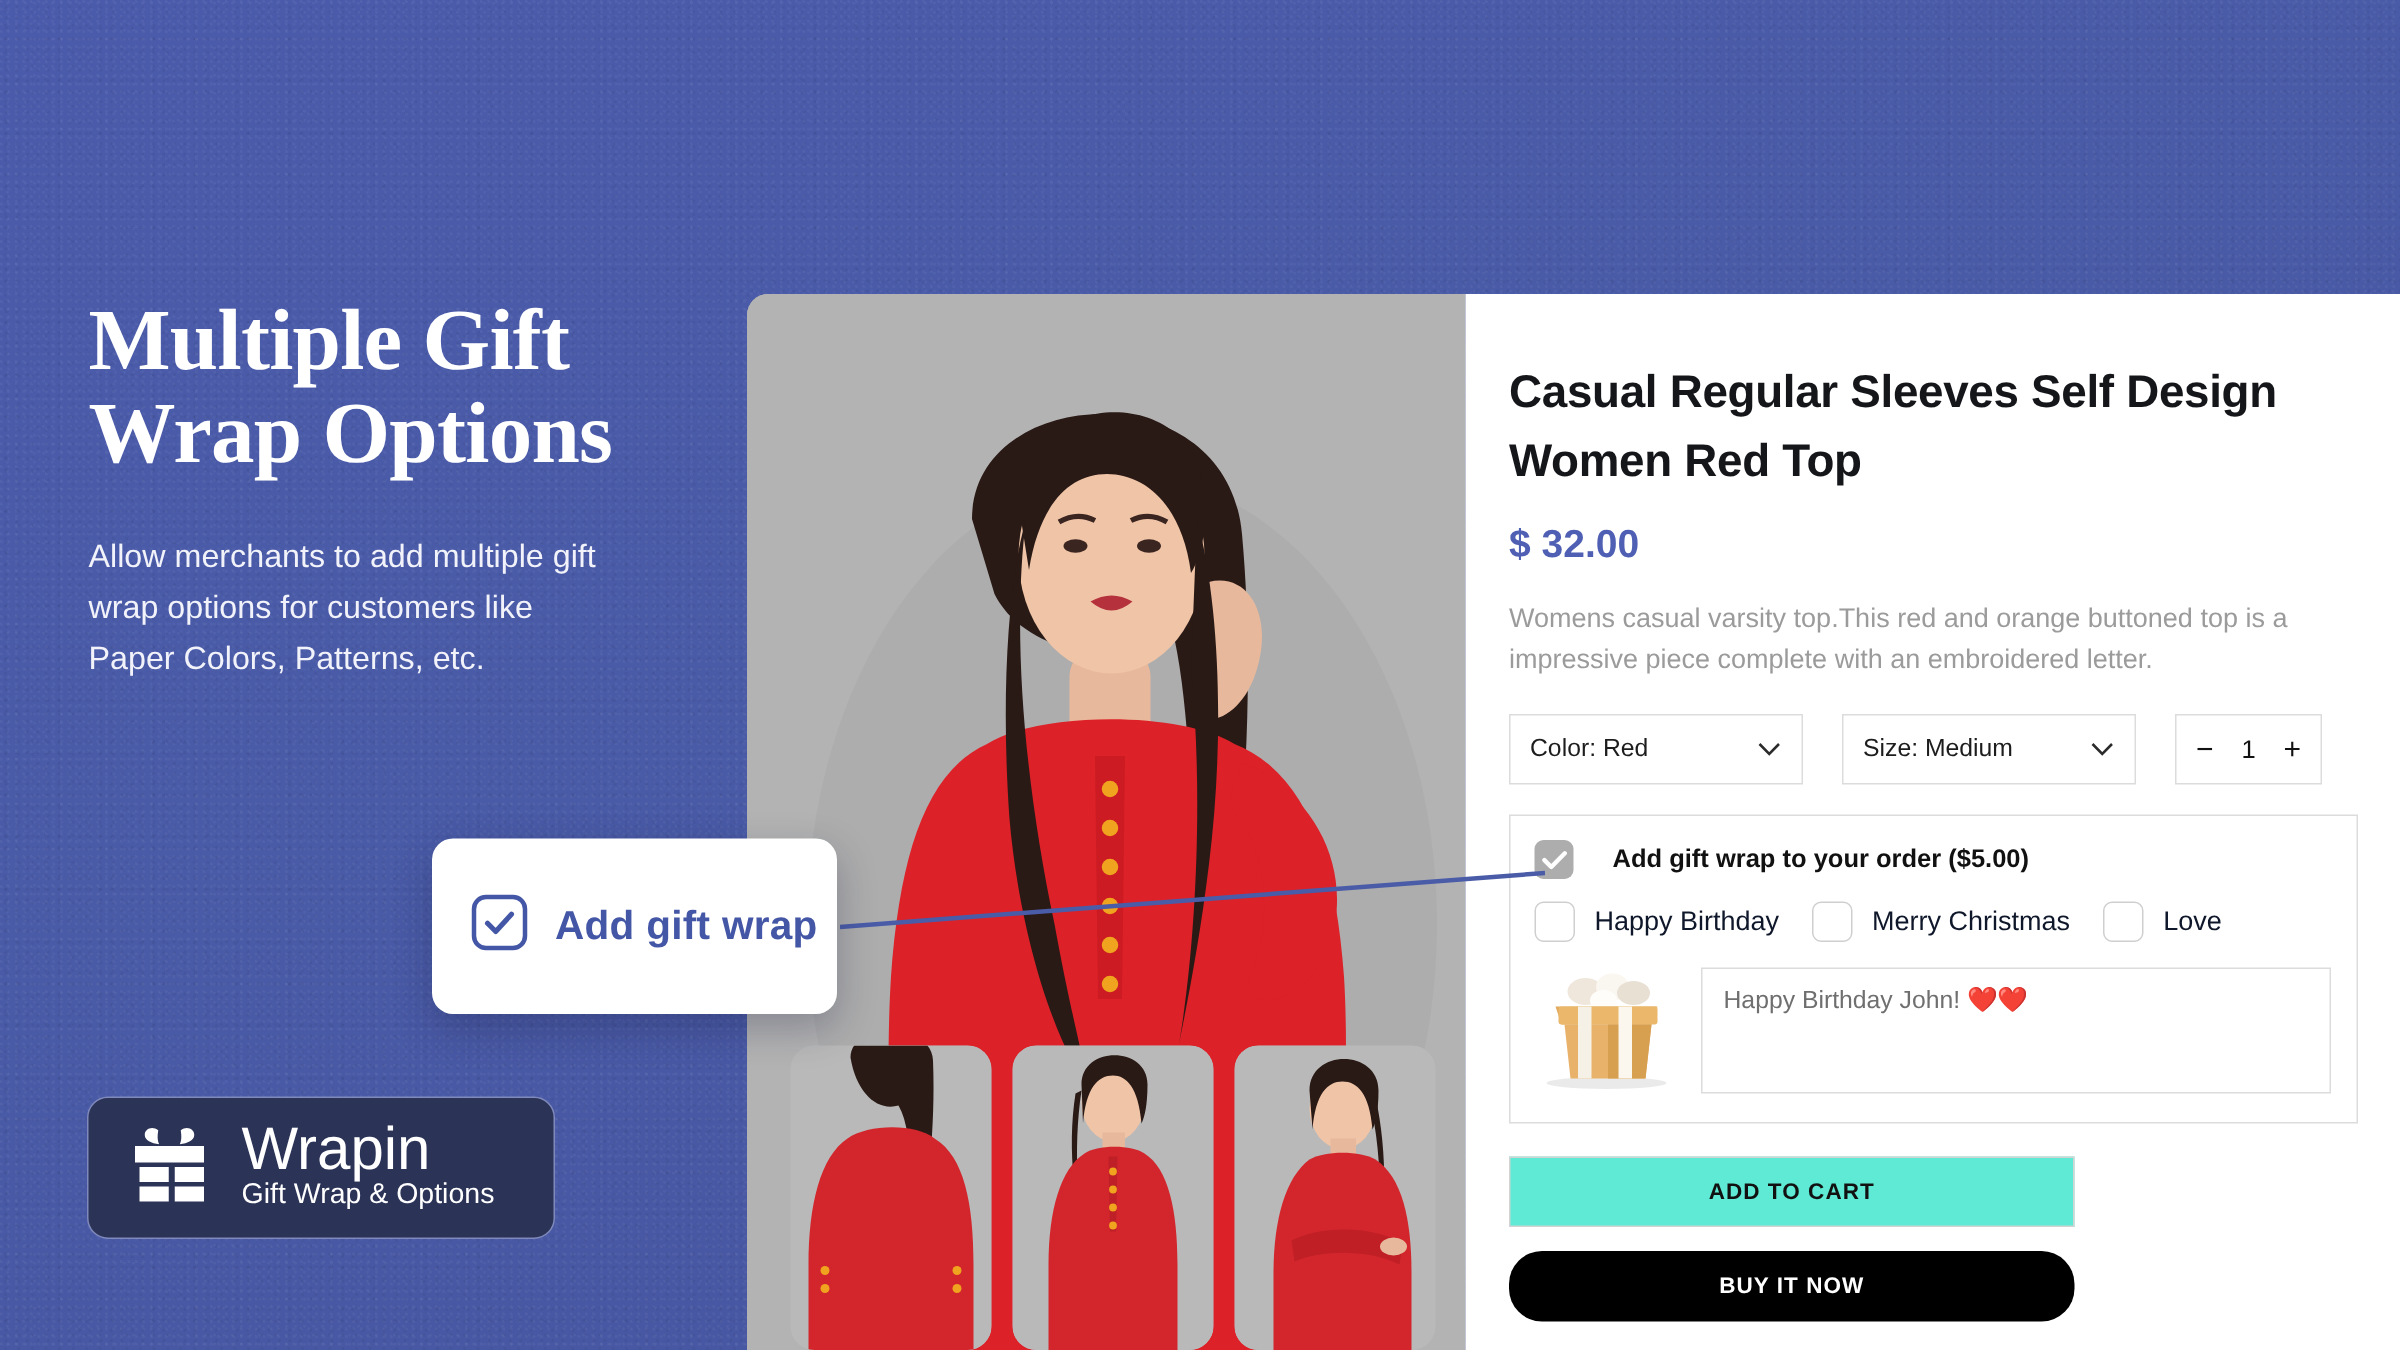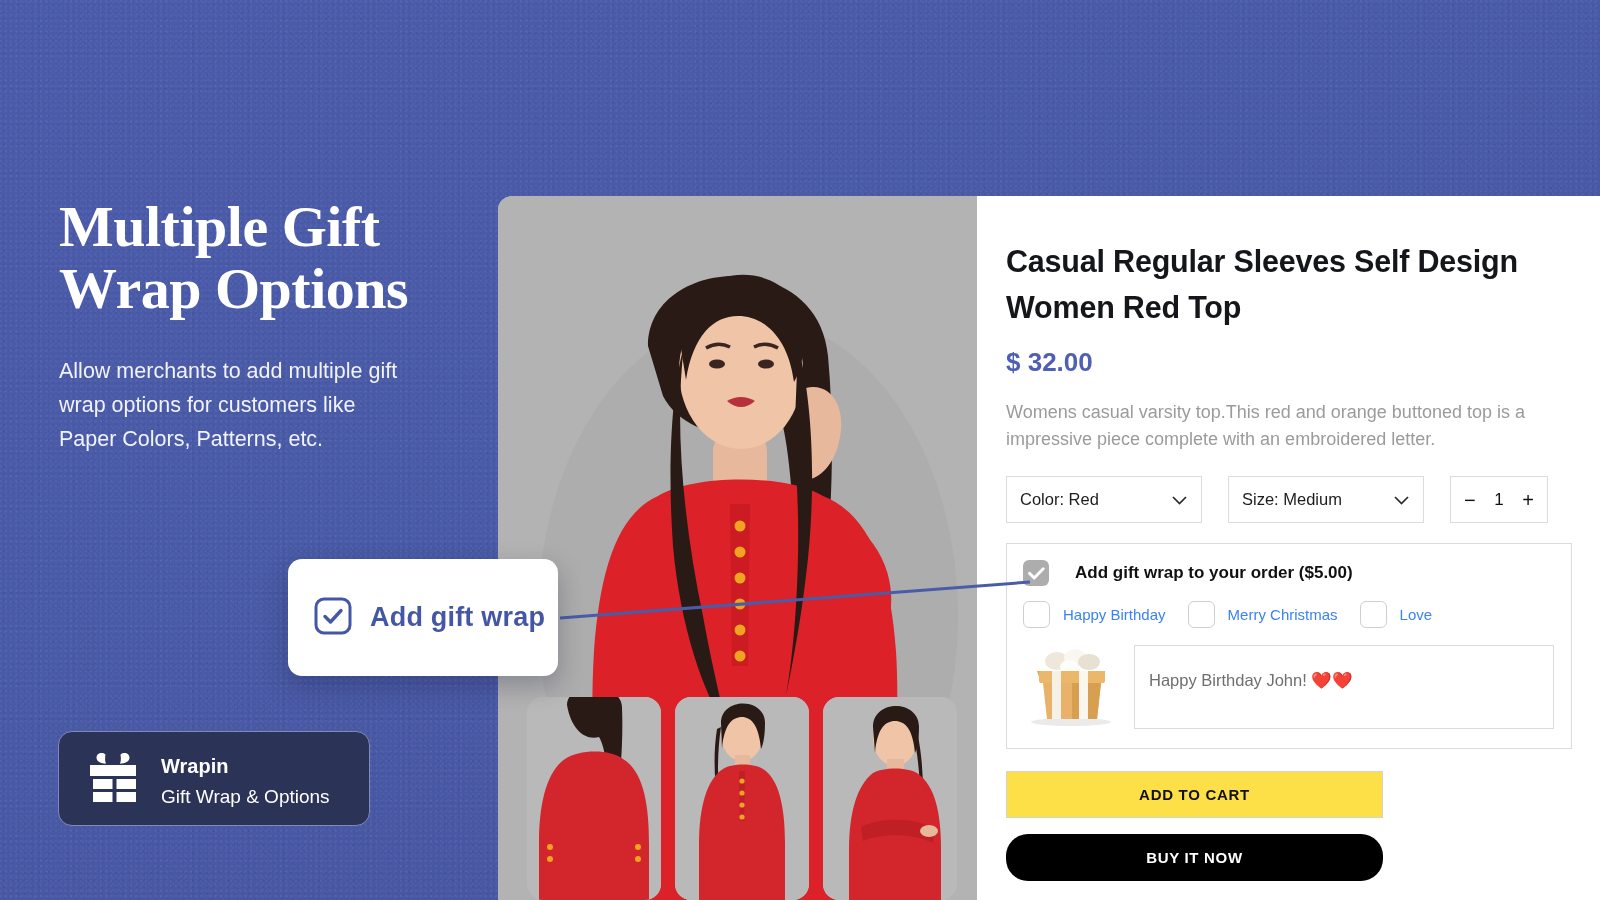--- a/index.html
+++ b/index.html
@@ -31,21 +31,21 @@
     margin:34px 0 0 0;color:#f2f3fa;
     font-size:21.5px;line-height:34px;font-weight:400;
   }
 
   .wrapin-badge{
     position:absolute;left:58px;top:731px;
     width:312px;height:95px;box-sizing:border-box;
     background:#2b3356;border:1.5px solid #7f89bb;border-radius:14px;
     display:flex;align-items:center;gap:20px;padding:0 0 0 26px;
   }
-  .wrapin-text .wname{color:#fff;font-size:20px;font-weight:bold;line-height:34px;}
+  .wrapin-text .wname{color:#fff;font-size:40px;font-weight:normal;line-height:34px;}
   .wrapin-text .wsub{color:#fff;font-size:19px;line-height:24px;margin-top:2px;}
 
   
   .callout{
     position:absolute;left:288px;top:559px;width:270px;height:117px;
     background:#fff;border-radius:14px;
     box-shadow:0 10px 26px rgba(20,25,60,.28);
     display:flex;align-items:center;gap:18px;padding-left:26px;box-sizing:border-box;
     z-index:6;
   }
@@ -96,30 +96,30 @@
   .gw-main{display:flex;align-items:center;gap:26px;}
   .cb-checked{
     width:26px;height:26px;border-radius:6px;background:#adadad;
     display:flex;align-items:center;justify-content:center;flex:0 0 auto;
   }
   .gw-main-label{font-size:17px;font-weight:bold;color:#111;}
   .gw-opts{display:flex;align-items:center;gap:13px;margin-top:15px;}
   .cb-empty{
     width:25px;height:25px;border-radius:6px;background:#fff;border:1.5px solid #cfcfcf;flex:0 0 auto;
   }
-  .gw-opt-label{font-size:15px;color:#3b82f6;margin-right:9px;text-align:center;}
+  .gw-opt-label{font-size:18px;color:#0f172a;margin-right:9px;text-align:center;}
   .gw-msg{display:flex;align-items:flex-start;gap:16px;margin-top:17px;}
   .gbimg{width:95px;height:82px;flex:0 0 auto;position:relative;}
   .msgbox{
     flex:1;height:84px;border:1px solid #dcdcdc;background:#fff;
-    padding:25px 14px;box-sizing:border-box;font-size:16.5px;color:#6f6f6f;
+    padding:11px 14px;box-sizing:border-box;font-size:16.5px;color:#6f6f6f;
   }
 
   .btn-cart{
-    margin-top:22px;width:377px;height:47px;border:1px solid #d3d3d3;background:#fde047;
+    margin-top:22px;width:377px;height:47px;border:1px solid #d3d3d3;background:#5eead4;
     display:flex;align-items:center;justify-content:center;
     font-size:15px;font-weight:bold;letter-spacing:.7px;color:#111;box-sizing:border-box;
   }
   .btn-buy{
     margin-top:16px;width:377px;height:47px;background:#000;
     display:flex;align-items:center;justify-content:center;
     font-size:15px;font-weight:bold;letter-spacing:.7px;color:#fff;box-sizing:border-box;border-radius:22px;
   }
 </style>
 </head>

